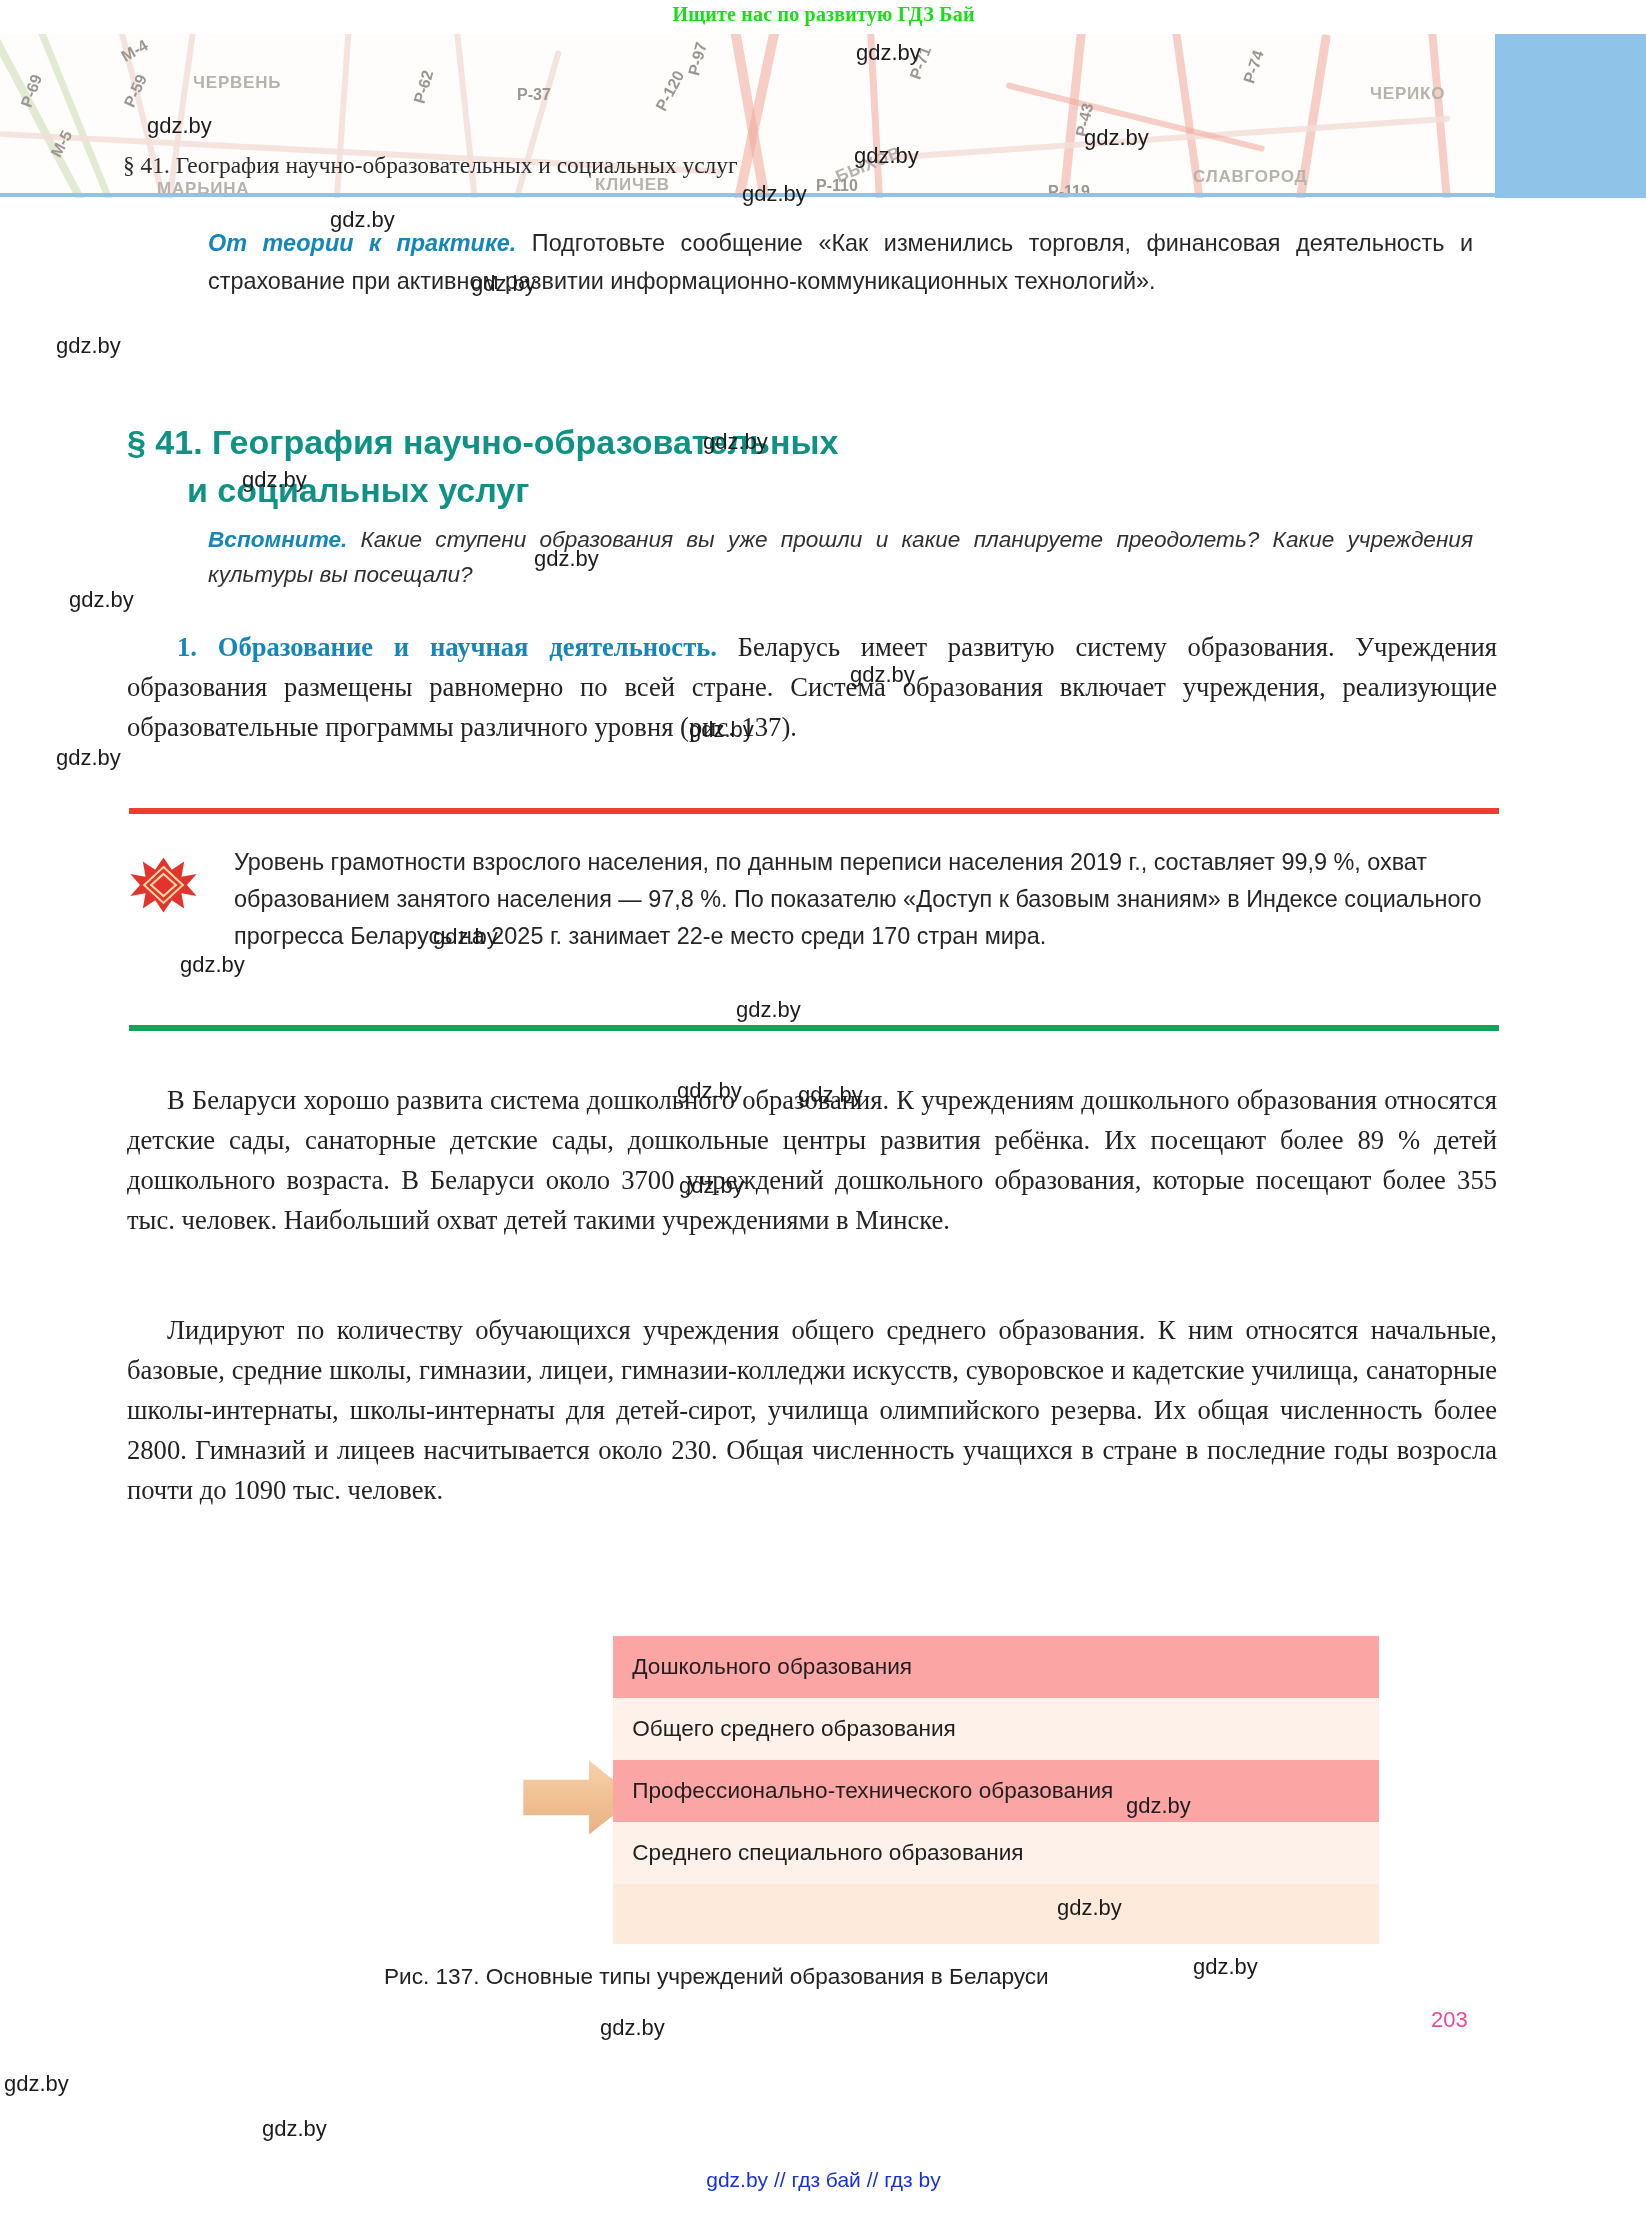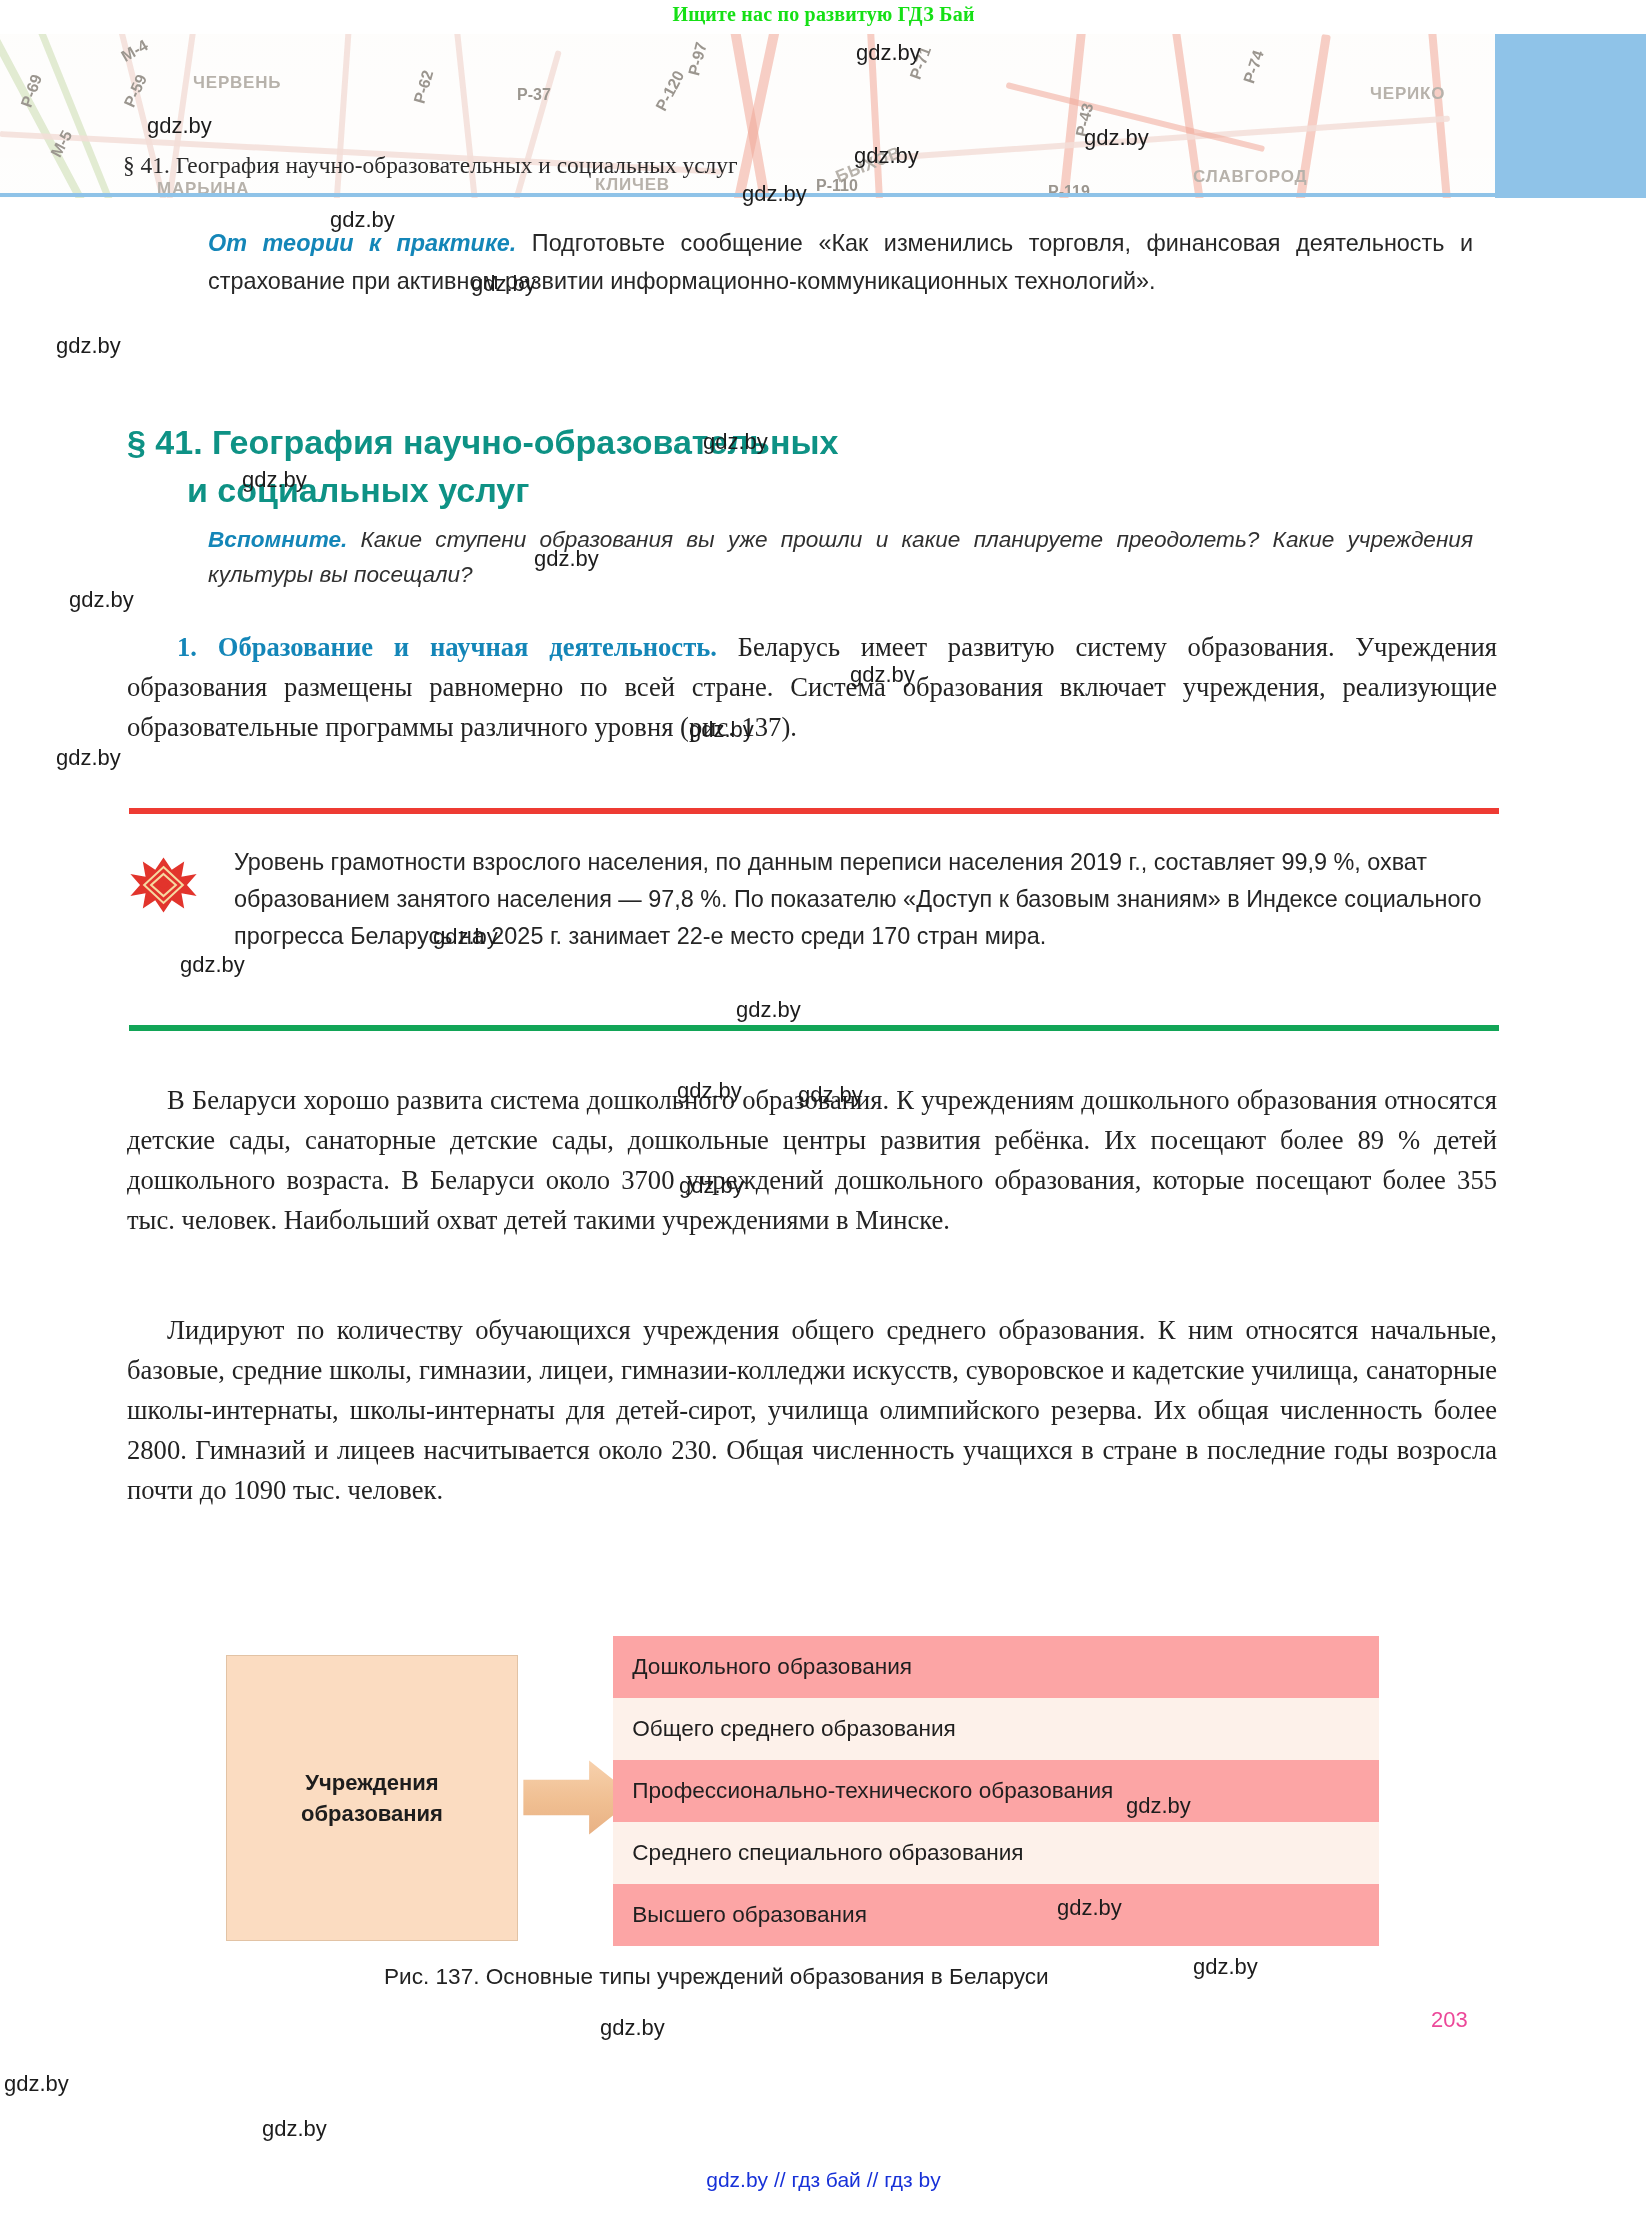--- a/index.html
+++ b/index.html
@@ -394,44 +394,37 @@
 
   <div class="body-block" id="para-2">
     <span class="indent"></span><span>В Беларуси хорошо развита система дошкольного образования. К уч­реждениям дошкольного образования относятся детские сады, санаторные детские сады, дошкольные центры развития ребёнка. Их посещают более 89 % детей дошкольного возраста. В Беларуси около 3700 учреждений дошкольного образования, которые посещают более 355 тыс. человек. Наибольший охват детей такими учреждениями в Минске.</span>
   </div>
 
   <div class="body-block" id="para-3">
     <span class="indent"></span><span>Лидируют по количеству обучающихся учреждения общего средне­го образования. К ним относятся начальные, базовые, средние школы, гимназии, лицеи, гимназии-колледжи искусств, суворовское и кадетские училища, санаторные школы-интернаты, школы-интернаты для детей-си­рот, училища олимпийского резерва. Их общая численность более 2800. Гимназий и лицеев насчитывается около 230. Общая численность учащих­ся в стране в последние годы возросла почти до 1090 тыс. человек.</span>
   </div>
 
   <div class="figure">
-    <div class="fig-left-box">
-      <div class="fig-left-label">
-        <span>Учреждения</span><br>
-        <span>образования</span>
-      </div>
-    </div>
     <div class="fig-arrow">
       <svg viewBox="0 0 140 96" width="113" height="77" aria-hidden="true">
         <defs>
           <linearGradient id="arrGrad" x1="0" y1="0" x2="0" y2="1">
             <stop offset="0%" stop-color="#f7d1ad"></stop>
             <stop offset="55%" stop-color="#f0bf92"></stop>
             <stop offset="100%" stop-color="#e8b184"></stop>
           </linearGradient>
         </defs>
         <path d="M0 26 L82 26 L82 2 L140 48 L82 94 L82 70 L0 70 Z" fill="url(#arrGrad)"></path>
       </svg>
     </div>
     <div class="fig-right-box">
       <div class="fig-row shade-a">Дошкольного образования</div>
       <div class="fig-row shade-b">Общего среднего образования</div>
       <div class="fig-row shade-a">Профессионально-технического образования</div>
       <div class="fig-row shade-b">Среднего специального образования</div>
-      <div class="fig-row shade-a">Высшего образования</div>
     </div>
   </div>
 
   <div class="fig-caption">Рис. 137. Основные типы учреждений образования в Беларуси</div>
 
   <div class="page-number">203</div>
 
   <div class="footer-links">gdz.by  //  гдз бай  //  гдз by</div>
 
   <div id="watermark-layer">

